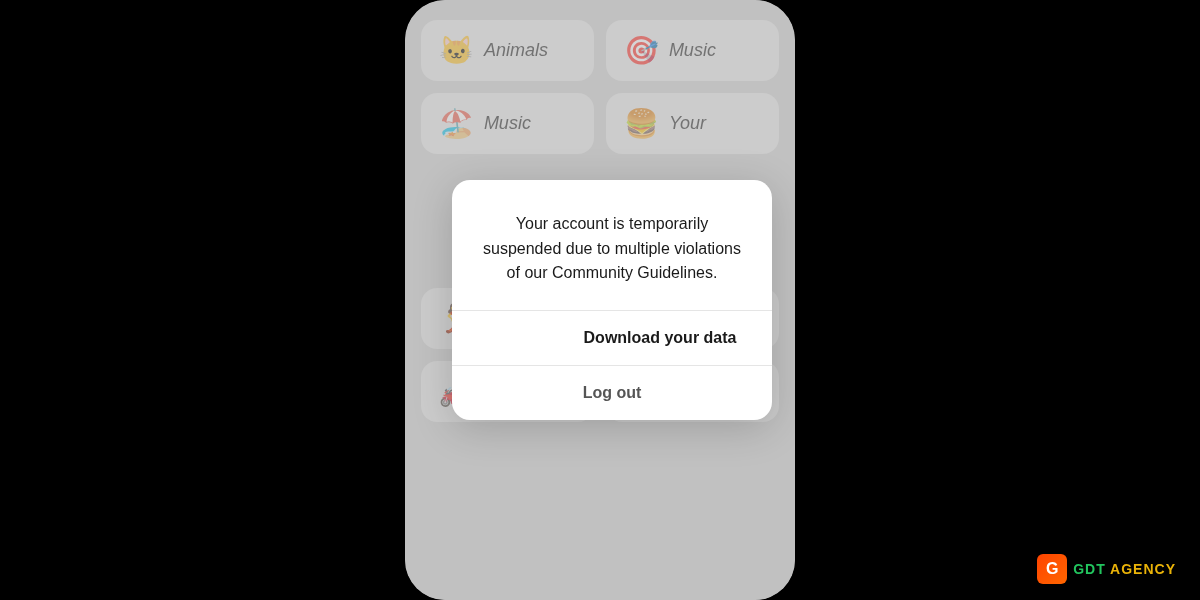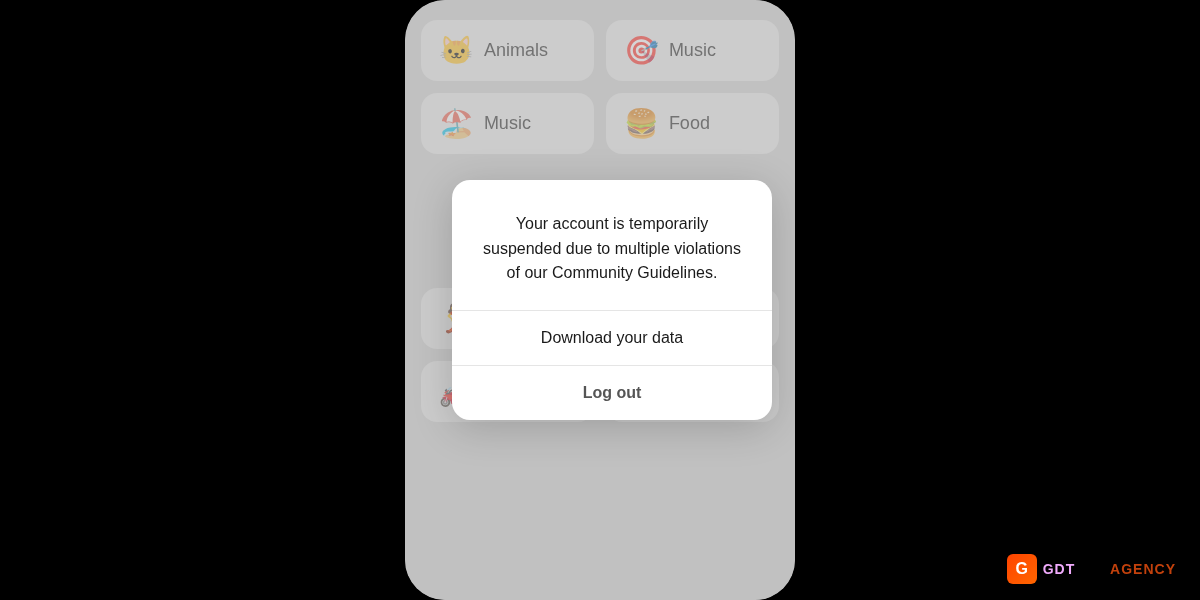--- a/index.html
+++ b/index.html
@@ -47,20 +47,21 @@
     }
 
     .category-emoji {
       font-size: 28px;
     }
 
     .category-label {
       font-size: 18px;
       font-weight: 500;
       color: #222;
+      font-style: italic;
     }
 
     
     .modal-overlay {
       position: absolute;
       top: 0; left: 0; right: 0; bottom: 0;
       background: rgba(180, 180, 180, 0.55);
       display: flex;
       align-items: center;
       justify-content: center;
@@ -97,21 +98,22 @@
       padding: 18px;
       background: none;
       border: none;
       cursor: pointer;
       font-size: 16px;
       color: #1a1a1a;
       text-align: center;
     }
 
     .modal-action.bold {
-      font-weight: 400;
+      font-weight: 700;
+      margin-left: 48px;
     }
 
     .modal-action.normal {
       font-weight: 700;
       color: #555;
     }
 
     
     .watermark {
       position: absolute;
@@ -122,26 +124,25 @@
       gap: 6px;
     }
 
     .watermark-text {
       font-size: 14px;
       font-weight: 800;
       letter-spacing: 1px;
     }
 
     .watermark-text span.gdt {
-      color: #f0abfc;
+      color: #22c55e;
     }
 
     .watermark-text span.agency {
-      color: #c2410c;
-      margin-left: 30px;
+      color: #eab308;
     }
   </style>
 </head>
 <body>
 
 <div class="phone-container">
 
   <div class="categories-grid">
     <div class="category-pill">
       <span class="category-emoji">🐱</span>
@@ -150,21 +151,21 @@
     <div class="category-pill">
       <span class="category-emoji">🎯</span>
       <span class="category-label">Music</span>
     </div>
     <div class="category-pill">
       <span class="category-emoji">🏖️</span>
       <span class="category-label">Music</span>
     </div>
     <div class="category-pill">
       <span class="category-emoji">🍔</span>
-      <span class="category-label">Food</span>
+      <span class="category-label">Your</span>
     </div>
   </div>
 
   <div style="height: 110px;"></div>
 
   <div class="categories-grid">
     <div class="category-pill">
       <span class="category-emoji">💃</span>
       <span class="category-label">Dance</span>
     </div>

